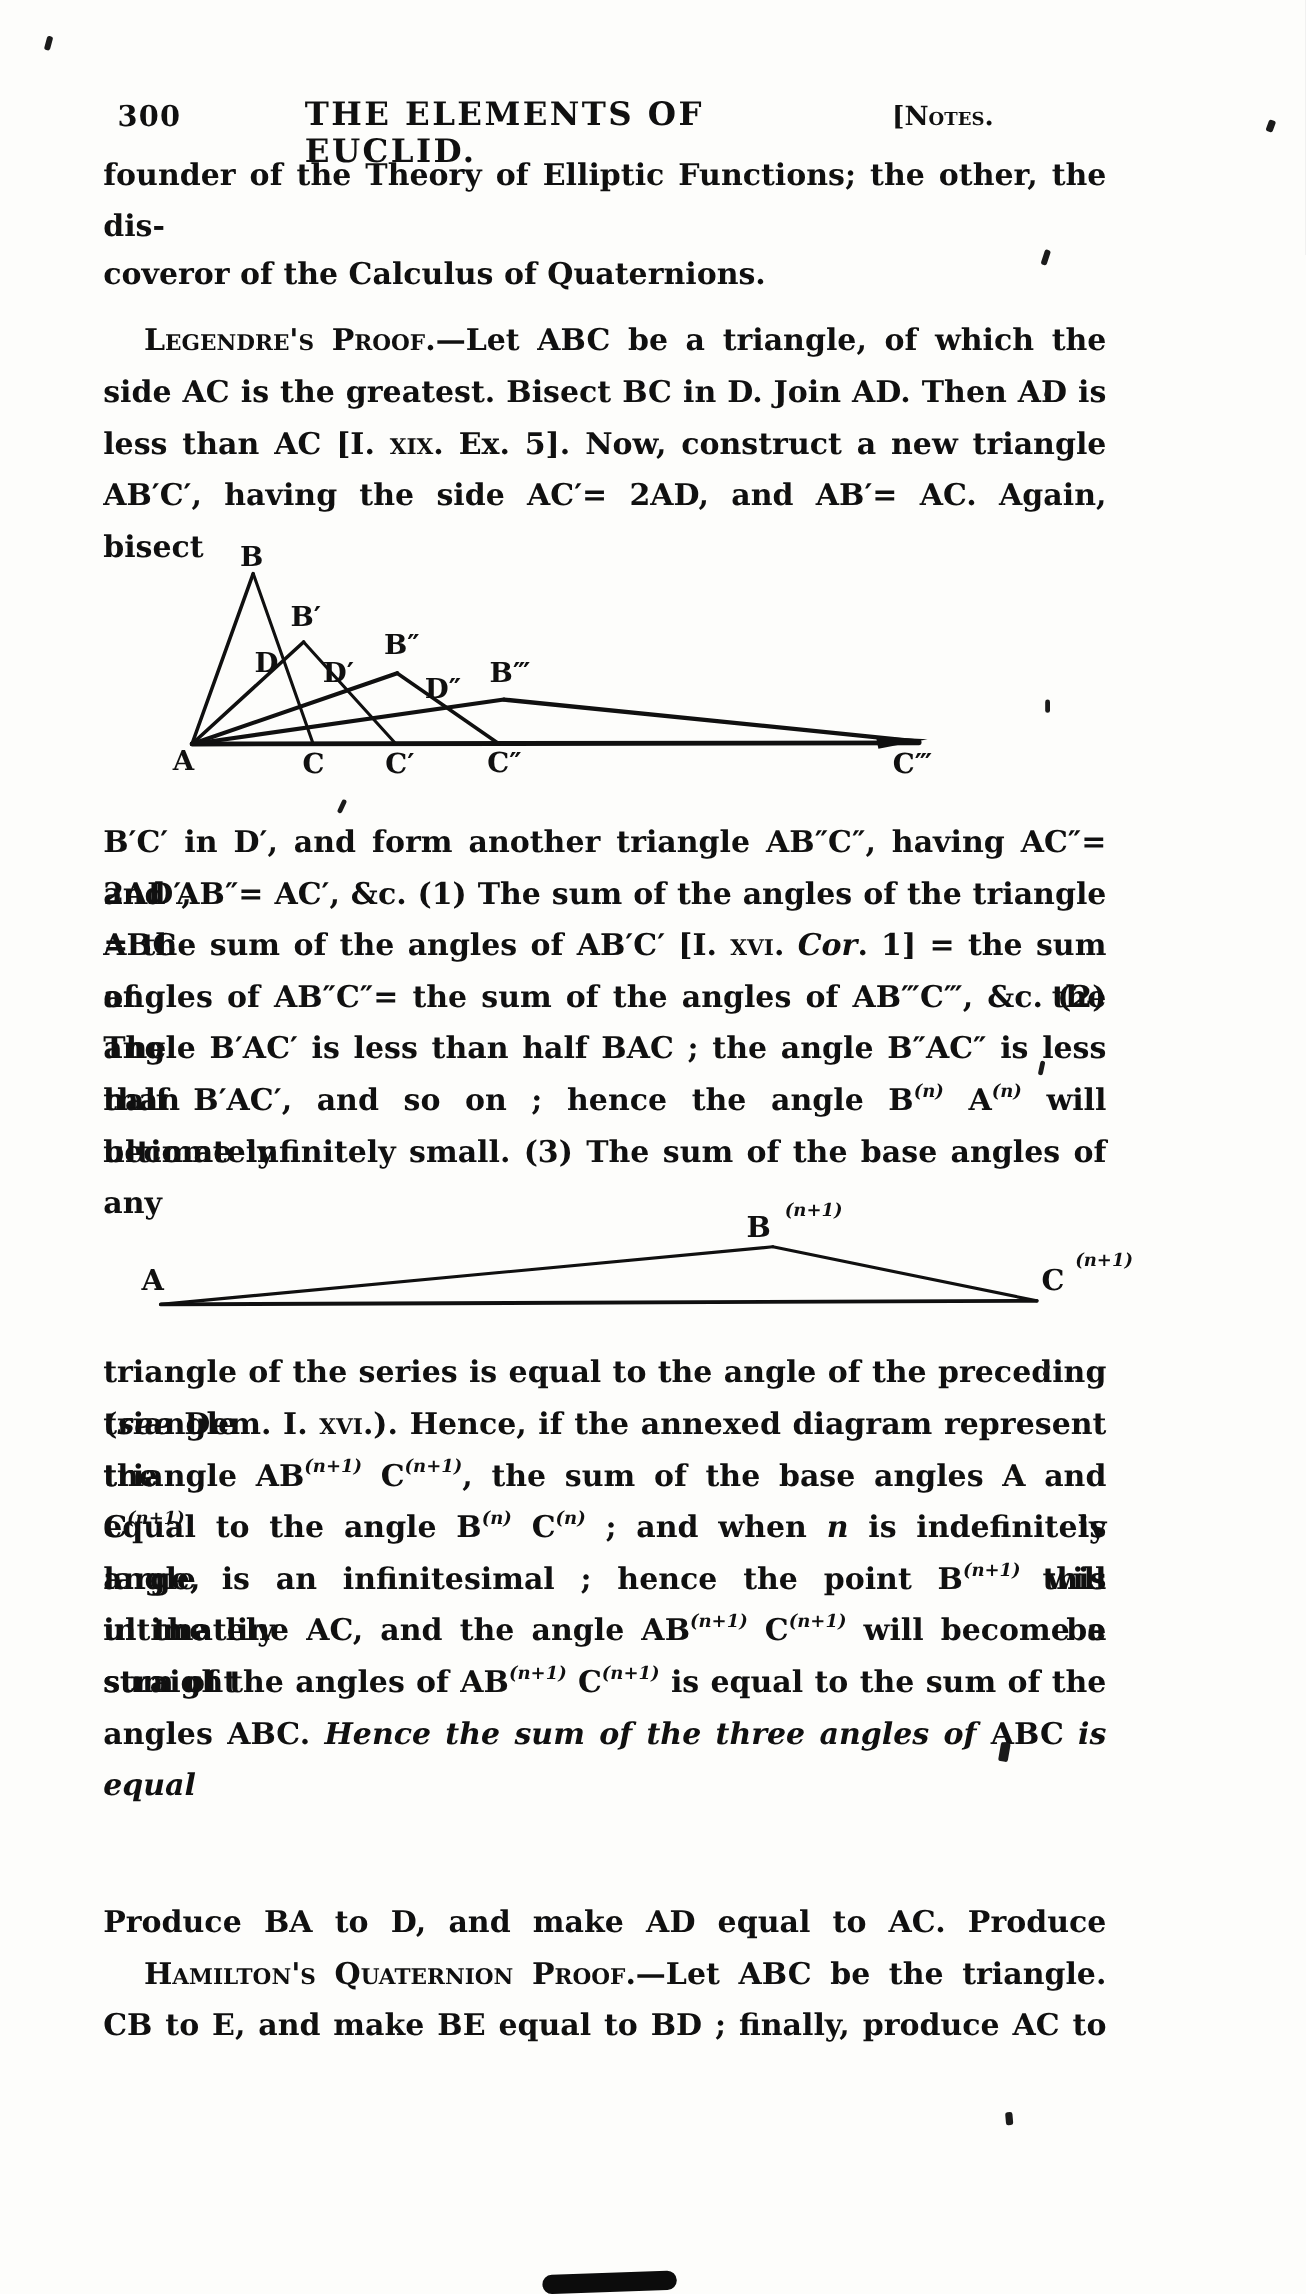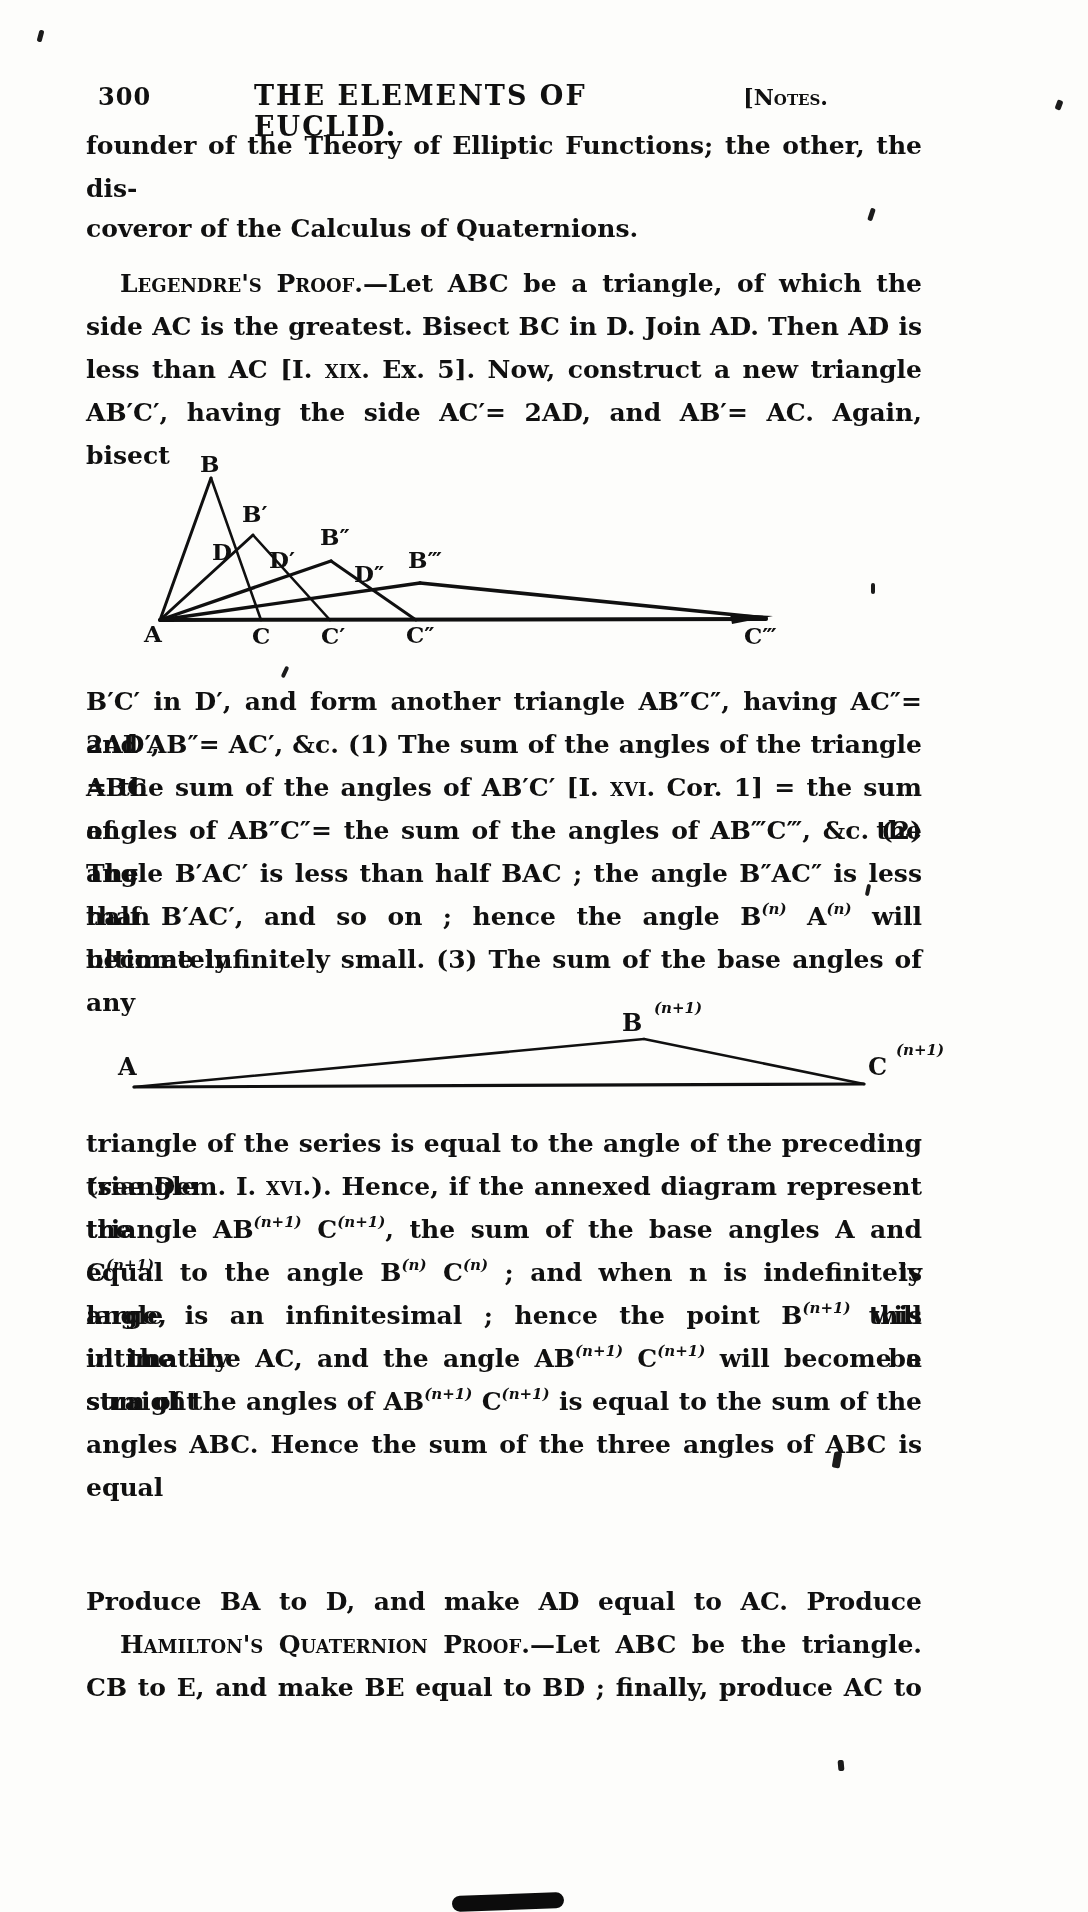--- a/index.html
+++ b/index.html
@@ -14,21 +14,21 @@
   .hdr { position:absolute; left:86px; top:80px; width:836px; height:34px; }
   .hdr .pgnum { position:absolute; left:12px; top:2px; font-size:24px; letter-spacing:1px; }
   .hdr .title { position:absolute; left:168px; top:0; width:400px; 
                 font-size:27px; letter-spacing:2px; }
   .hdr .notes { position:absolute; right:94px; top:4px; font-size:22px; }
   .para { position:absolute; left:86px; width:836px; font-size:25px; }
   .line { height:43px; line-height:43px; text-align:justify; text-align-last:justify; white-space:normal; }
   .line.last { text-align-last:left;margin-top:40px; }
   .line.indent { text-indent:34px; }
   .sc  { font-variant:small-caps; }
-  .it  { }
+  .it  { font-style:italic; }
   sup.sup { font-size:15px; font-style:italic; line-height:0; position:relative; top:-2px; }
   .fig { position:absolute; }
   svg text { font-family:"DejaVu Serif","Liberation Serif",serif; font-weight:700; fill:var(--ink); }
   svg .lbl  { font-size:23px; }
   svg .lbl2 { font-size:24px; }
   svg .sup2 { font-size:15px; font-style:italic; }
   svg line, svg polyline { stroke:var(--ink); stroke-linecap:round; fill:none; }
   .art { position:absolute; background:#1b1b1b; border-radius:2px; }
   .smudge { position:absolute; background:#0c0c0c; border-radius:8px; }
 </style>

